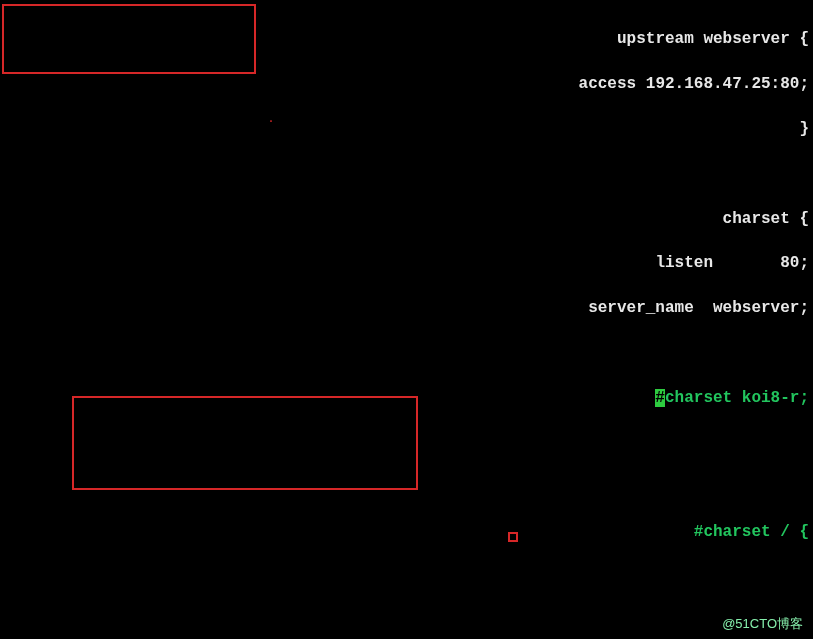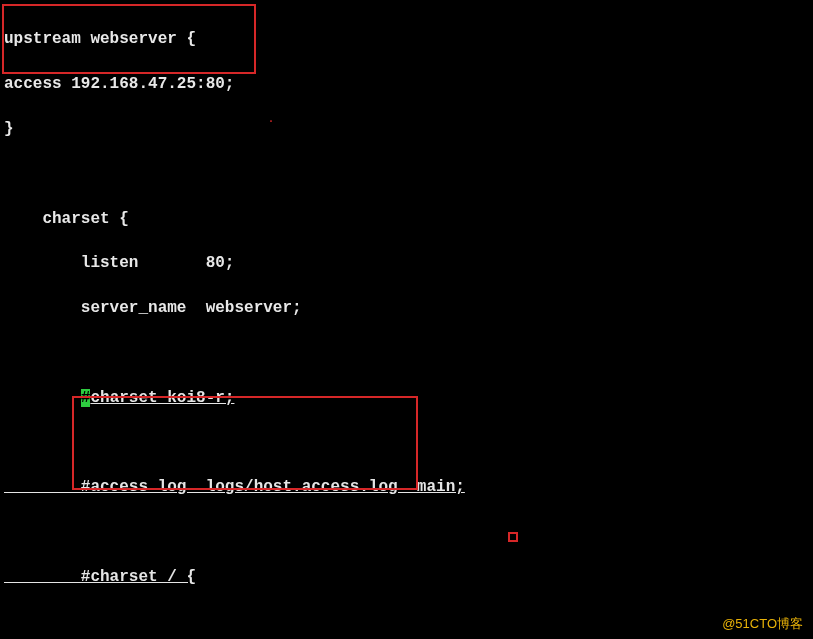--- a/index.html
+++ b/index.html
@@ -13,23 +13,23 @@
     height: 639px;
     overflow: hidden;
     position: relative;
     font-weight: bold;
   }
   .code-area {
     padding: 6px 4px;
     white-space: pre;
     position: relative;
   }
-  .line { display: block; min-height: 1.4em; }
+  .line { display: block; min-height: 1.4em; text-align: right; }
   .white { color: #e8e8e8; }
-  .cyan { color: #e5e5e5; text-decoration: underline; }
+  .cyan { color: #22c55e; }
   .green-bg { background: #2ecc40; color: #000; }
   .red-border-top {
     position: absolute;
     border: 2px solid #d62728;
     left: 2px;
     top: 4px;
     width: 254px;
     height: 70px;
     pointer-events: none;
   }
@@ -54,42 +54,41 @@
     border: 2px solid #d62728;
     width: 10px;
     height: 10px;
     left: 508px;
     top: 532px;
   }
   .watermark {
     position: absolute;
     bottom: 6px;
     right: 10px;
-    color: #eab308;
+    color: #86efac;
     font-family: sans-serif;
     font-size: 13px;
     font-weight: normal;
     text-align: center;
   }
 </style>
 </head>
 <body>
 
 <div class="code-area">
 <span class="line white">upstream webserver {</span>
 <span class="line white">access 192.168.47.25:80;</span>
 <span class="line white">}</span>
 <span class="line"></span>
 <span class="line white">    charset {</span>
 <span class="line white">        listen       80;</span>
 <span class="line white">        server_name  webserver;</span>
 <span class="line"></span>
 <span class="line"><span class="white">        </span><span class="green-bg">#</span><span class="cyan">charset koi8-r;</span></span>
 <span class="line"></span>
-<span class="line cyan">        #access_log  logs/host.access.log  main;</span>
 <span class="line"></span>
 <span class="line cyan">        #charset / {</span>
 
 
 
 
 
 
 
 

